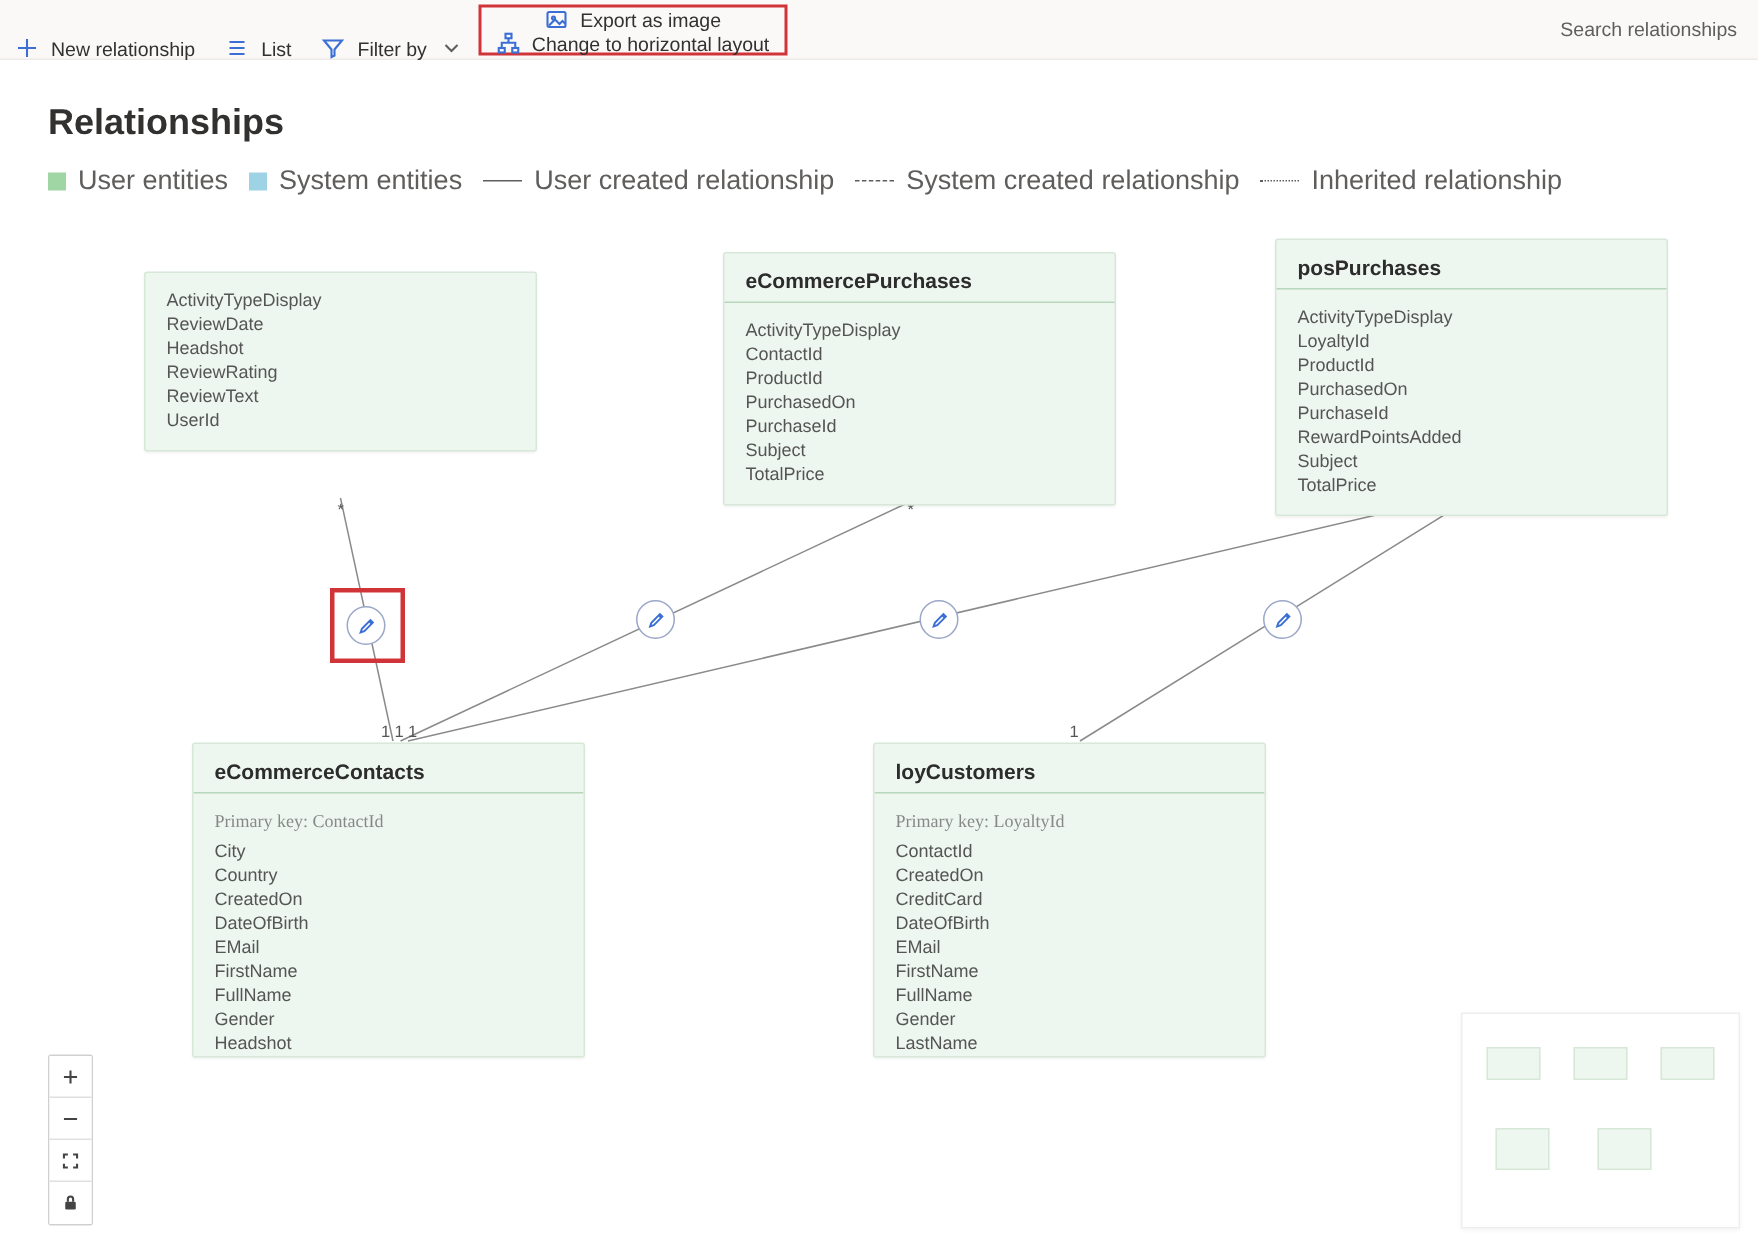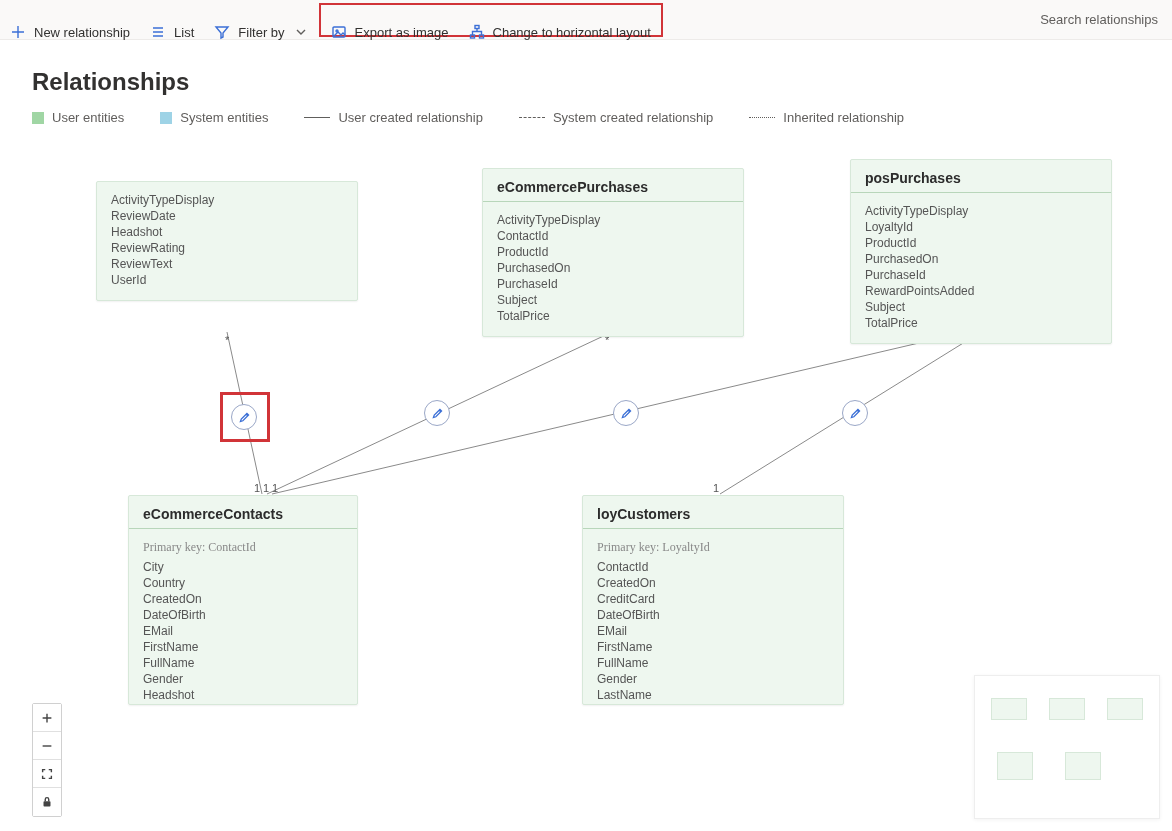--- a/index.html
+++ b/index.html
@@ -1,26 +1,26 @@
 <!DOCTYPE html>
 <html><head>
 <meta charset="utf-8">
 <style>
   * { box-sizing: border-box; }
   html, body { margin: 0; padding: 0; font-family: "Segoe UI", Arial, sans-serif; font-size: 13px; color: #323130; background: #fff; width:1172px; height:831px; overflow:hidden; }
   .toolbar { display:flex; align-items:center; height:40px; background:#faf9f8; border-bottom:1px solid #edebe9; position:relative; }
   .tb-btn { display:flex; align-items:flex-end; gap:8px; padding:0 10px; height:40px; cursor:pointer; color:#323130; }
   .tb-btn .icn { width:16px; height:16px; display:flex; align-items:center; justify-content:center; color:#3b6fd6; }
   .tb-btn .icn svg { width:16px; height:16px; stroke:currentColor; fill:none; stroke-width:1.4; }
-  .tb-group-highlight { display:flex; align-items:center; border:2px solid #d13438; height:34px; margin:3px 0; }
+  .tb-group-highlight { display:flex; align-items:center; border:2px solid #d13438; height:34px; margin:3px 0;flex-direction:column; }
   .tb-spacer { flex:1; }
   .search { display:flex; align-items:flex-start; gap:8px; padding:0 14px; color:#605e5c; }
   .search .icn { color:#3b6fd6; }
   .page-title { font-size:24px; font-weight:600; margin:28px 0 14px 32px; }
-  .legend-row { display:flex; align-items:center; gap:36px; margin:0 0 0 32px; color:#605e5c; font-size:13px; }
+  .legend-row { display:flex; align-items:center; gap:14px; margin:0 0 0 32px; color:#605e5c; font-size:18px; }
   .legend-item { display:flex; align-items:center; gap:8px; }
   .swatch { width:12px; height:12px; }
   .swatch.user { background:#a0d6a4; }
   .swatch.system { background:#9ed3e6; }
   .line-sample { width:26px; height:0; border-top:1.5px solid #605e5c; }
   .line-sample.dashed { border-top:1.5px dashed #605e5c; width:26px; }
   .line-sample.dotted { border-top-style:dotted; }
   .canvas-wrap { position:absolute; left:0; right:0; top:150px; bottom:0; }
   svg.canvas { position:absolute; left:0; top:0; width:100%; height:100%; pointer-events:none; }
   .entity { position:absolute; background:#eef7ef; border:1px solid #d7e8d9; border-radius:2px; box-shadow:0 1px 2px rgba(0,0,0,0.06); }
@@ -187,21 +187,21 @@
         <div>LoyaltyId</div>
         <div>ProductId</div>
         <div>PurchasedOn</div>
         <div>PurchaseId</div>
         <div>RewardPointsAdded</div>
         <div>Subject</div>
         <div>TotalPrice</div>
       </div>
   </div>
 
-  <div class="entity" style="left:128px; top:345px; width:230px; height:210px; overflow:hidden;">
+  <div class="entity" style="left:128px; top:345px; width:262px; height:210px; overflow:hidden;">
     <div class="entity-title">eCommerceContacts</div>
     <div class="entity-body">
       <div class="pk"><span>Primary key:</span> <span>ContactId</span></div>
       <div id="body-eCommerceContacts">
           <div>City</div>
           <div>Country</div>
           <div>CreatedOn</div>
           <div>DateOfBirth</div>
           <div>EMail</div>
           <div>FirstName</div>

